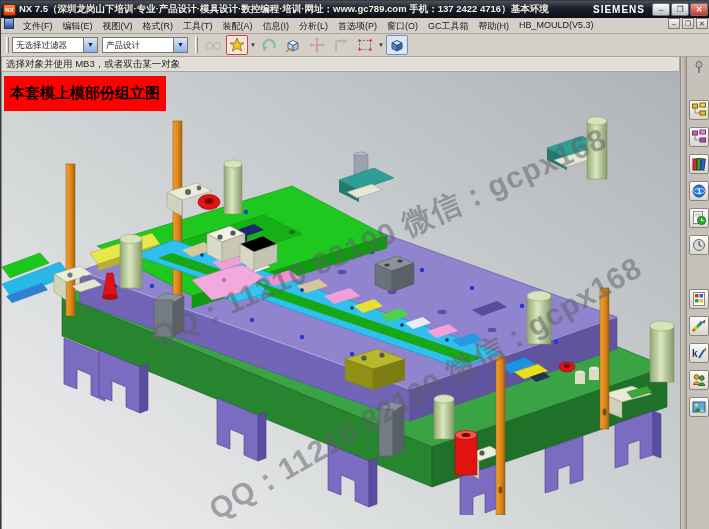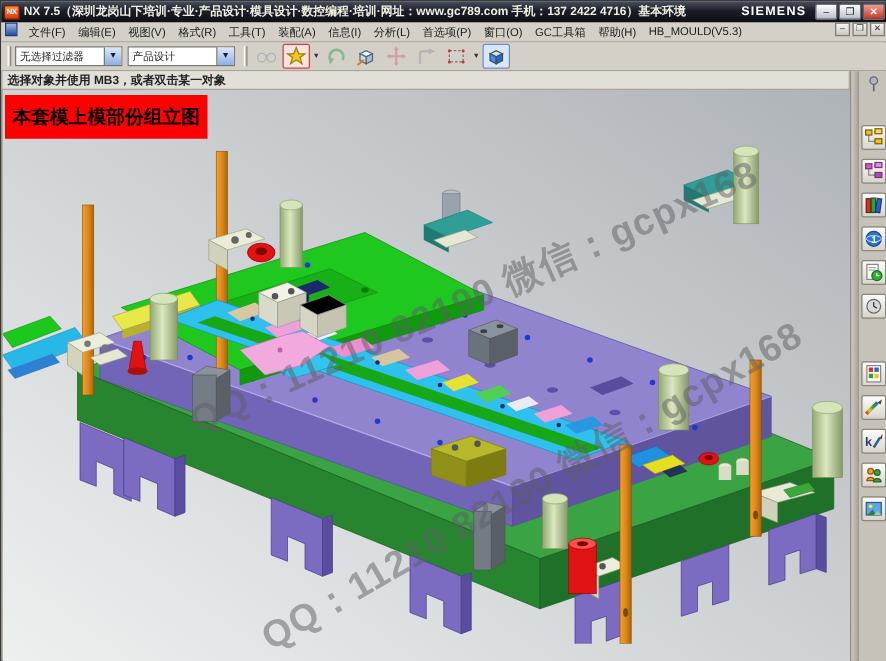--- a/index.html
+++ b/index.html
@@ -44,21 +44,21 @@
   .tool-btn { width:22px; height:20px; display:flex; align-items:center; justify-content:center;
     border:1px solid transparent; border-radius:2px; margin:0 1px; }
   .tool-btn.hl { border:1px solid #d04040; background:#f3e6e2; }
   .tool-btn.active { border:1px solid #6f8fc0; background:#dbe7f7; }
   .tool-btn.dim { opacity:.45; }
   .dd-arrow { font-size:6px; color:#333; margin:0 1px; }
 
   
   .promptbar { position:absolute; left:0; top:56px; width:679px; height:15px;
     background:#e2dfd8; border:1px solid #a8a49c; border-top:none;
-    font-size:9.5px; color:#222; padding:1px 0 0 4px; white-space:nowrap;font-weight:bold;}
+    font-size:9.5px; color:#222; padding:1px 0 0 4px; white-space:nowrap;}
 
   
   .viewport { position:absolute; left:0; top:71px; width:679px; height:458px;
     background:linear-gradient(215deg,#aeb3b8 0%, #c9ccce 40%, #eef0f0 100%);
     border-left:1px solid #8a867e; overflow:hidden; }
   .splitter { position:absolute; left:679px; top:56px; width:6px; height:473px;
     background:linear-gradient(90deg,#cdc9c1,#aca89f); border-left:1px solid #918d85;}
   .resourcebar { position:absolute; left:685px; top:56px; width:24px; height:473px;
     background:#c6c2ba; border-left:1px solid #918d85; display:flex; flex-direction:column; align-items:center;}
   .res-btn { width:20px; height:20px; background:linear-gradient(#fcfcfa,#d8d5cd);

